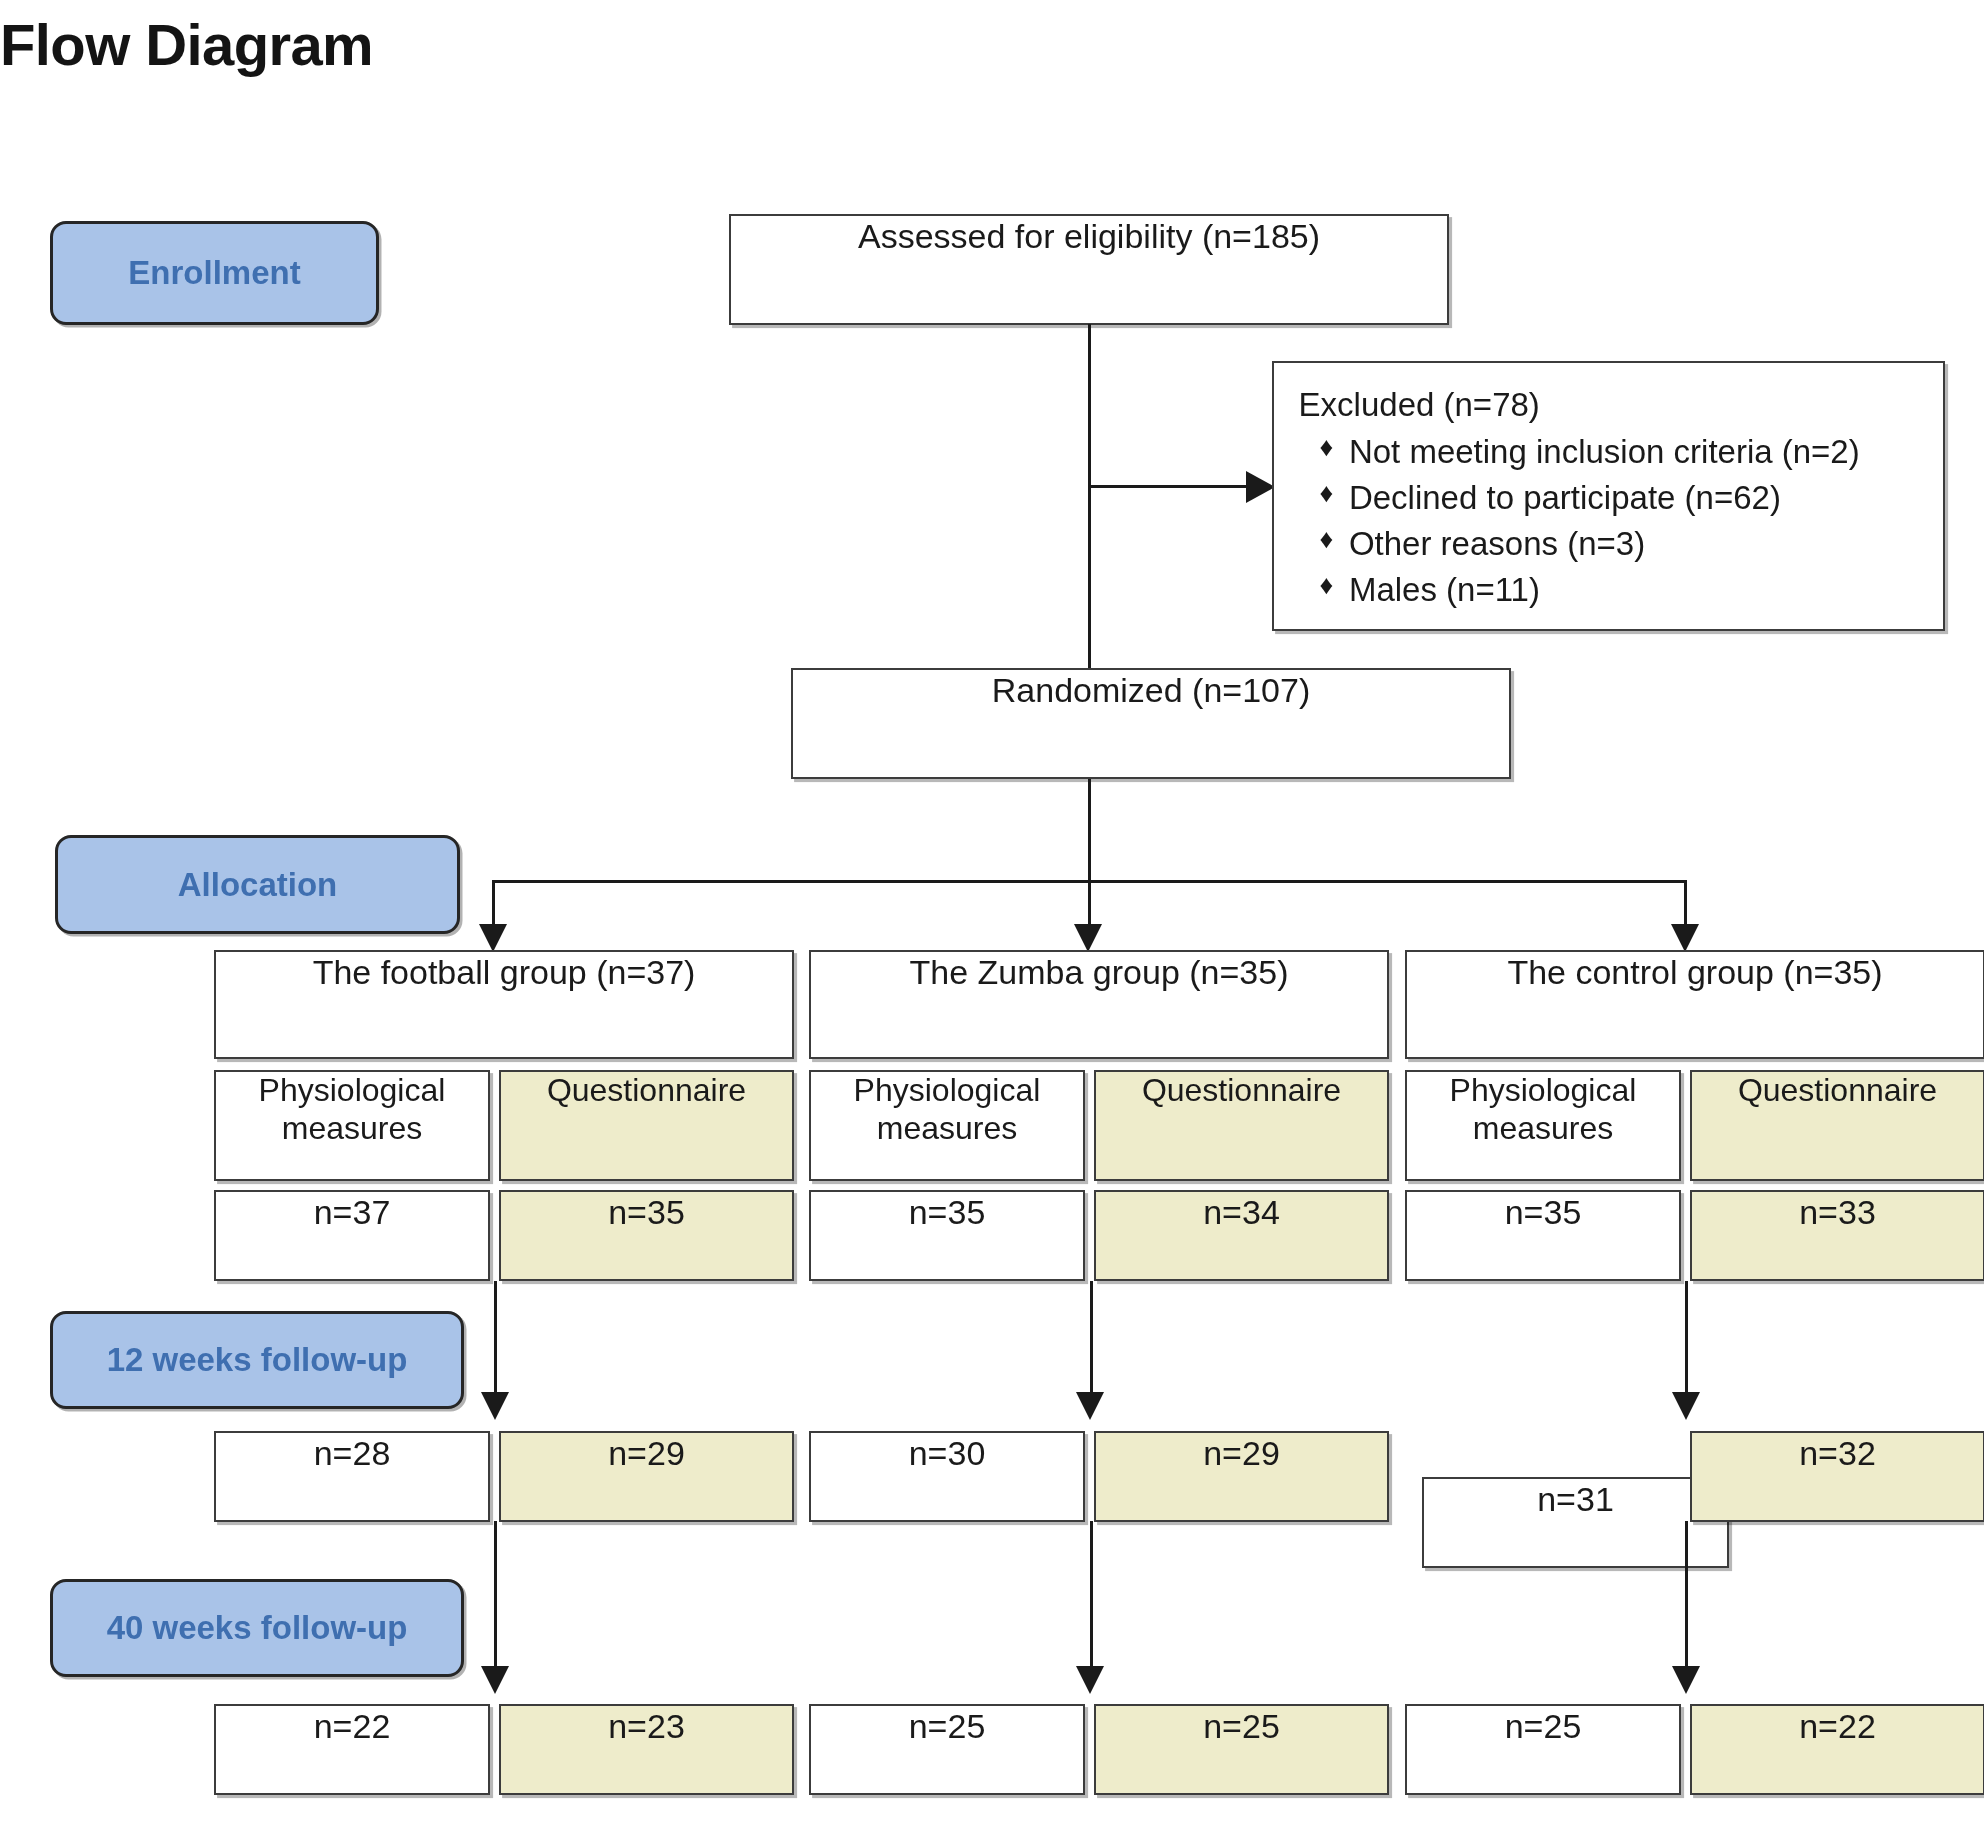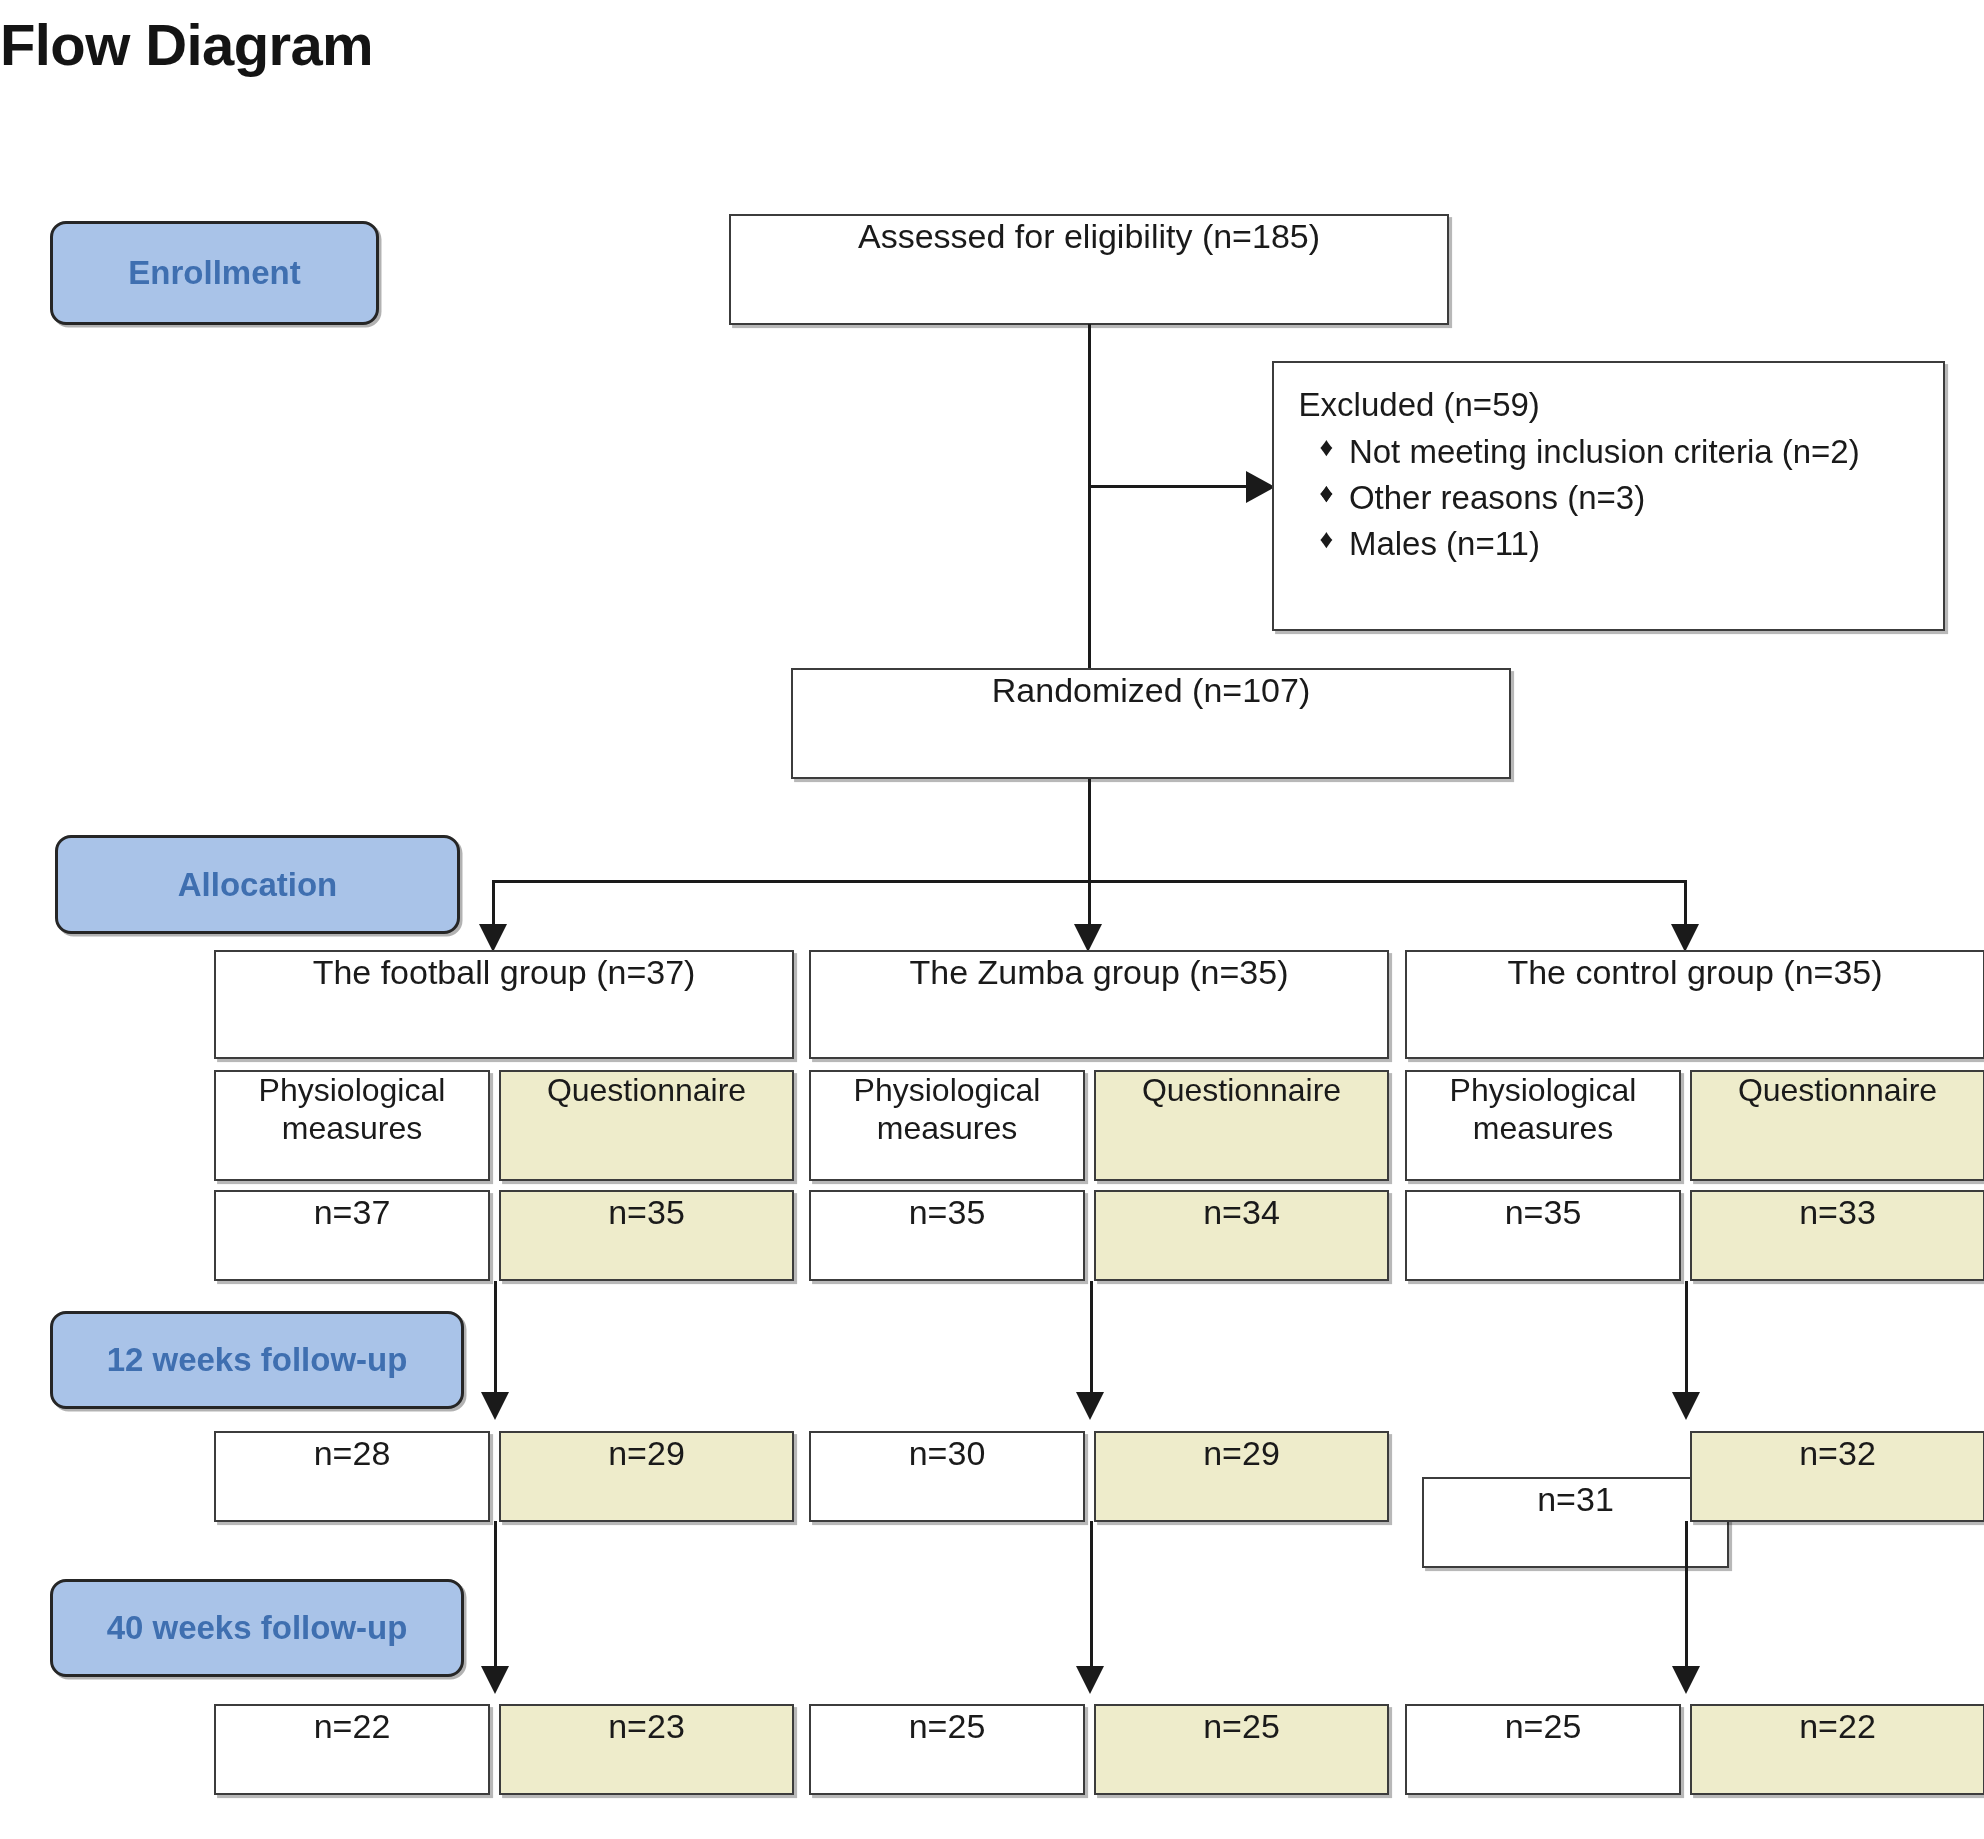--- a/index.html
+++ b/index.html
@@ -82,28 +82,29 @@
 <div class="abs box" style="left:729px;top:214px;width:720px;height:111px;">
   <span>Assessed for eligibility (n=185)</span>
 </div>
 
 <div class="abs vline" style="left:1088px;top:324px;height:344px;"></div>
 
 <div class="abs hline" style="left:1088px;top:485px;width:172px;"></div>
 <div class="abs arrow-right" style="left:1246px;top:471px;"></div>
 
 <div class="abs" id="excluded" style="left:1272px;top:361px;width:673px;height:270px;">
-  <div class="hdr">Excluded (n=59)</div>
+  <div class="hdr">Excluded (n=78)</div>
   <ul>
     <li>
       <span class="bul">♦</span>
       <span>Not meeting inclusion criteria (n=2)</span>
     </li>
     <li>
       <span class="bul">♦</span>
+      <span>Declined to participate (n=62)</span>
     </li>
     <li>
       <span class="bul">♦</span>
       <span>Other reasons (n=3)</span>
     </li>
     <li>
       <span class="bul">♦</span>
       <span>Males (n=11)</span>
     </li>
   </ul>

